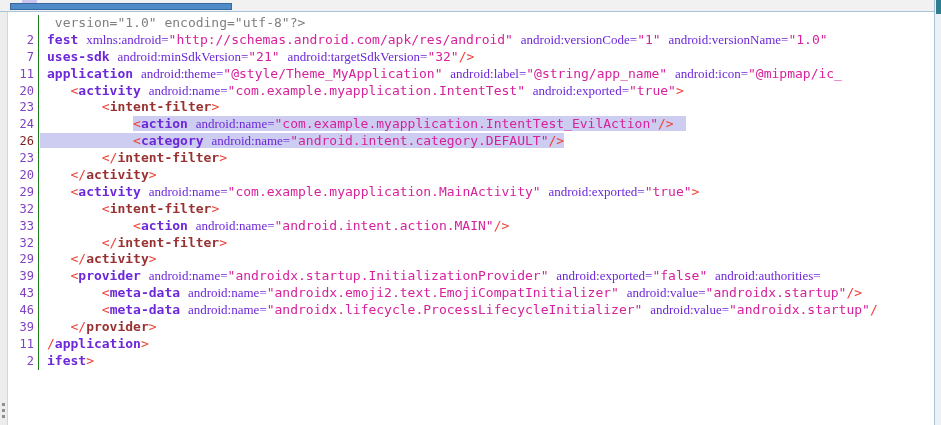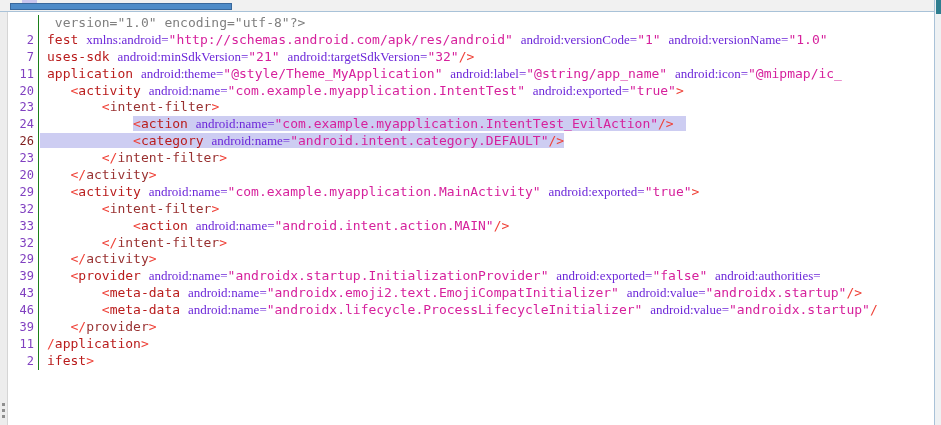--- a/index.html
+++ b/index.html
@@ -20,22 +20,22 @@
             border-left:1px solid #a9c2d8;box-sizing:border-box;}
   .v-thumb{position:absolute;left:1px;top:0;width:6px;height:14px;background:#2f7e90;}
   
   .editor{position:absolute;left:13px;top:13px;width:921px;height:412px;background:#fff;
           overflow:hidden;padding-top:2px;box-sizing:border-box;}
   .line{display:flex;height:16.9px;line-height:16.9px;font-size:13px;white-space:pre;}
   .ln{flex:0 0 26px;width:26px;border-right:1px solid #1a7f1a;text-align:right;
       padding-right:4px;box-sizing:border-box;font-size:12px;color:#8040c0;}
   .ln.cur{color:#7f1d1d;}
   .code{padding-left:8px;flex:1 1 auto;overflow:hidden;}
-  .t-tag{color:#b91c1c;font-weight:normal;margin-top:29px;}
-  .t-tagc{color:#993131;font-weight:normal;}
+  .t-tag{color:#6d28d9;font-weight:bold;margin-top:29px;}
+  .t-tagc{color:#993131;font-weight:bold;}
   .t-attr{color:#6d28d9;font-family:Liberation Serif, serif;}
   .t-val{color:#d6219c;}
   .t-delim{color:#ef4238;}
   .t-decl{color:#7f7f7f;}
   .sel{background:#cdcdf2;}
   .sel-eol{padding-right:12px;}
   .sel-lead{background:#cdcdf2;margin-left:-7px;padding-left:7px;}
 </style>
 </head>
 <body>

